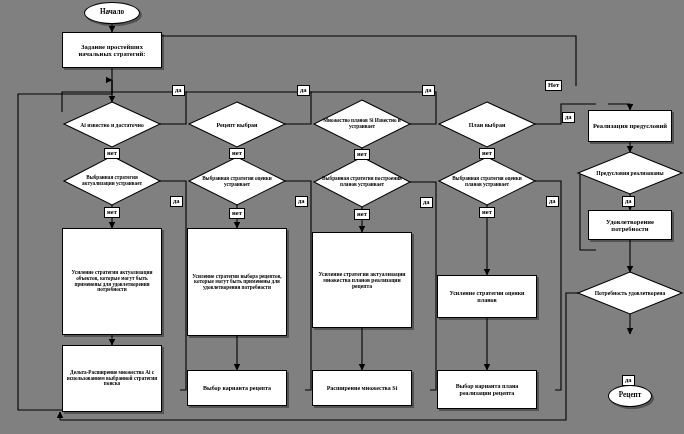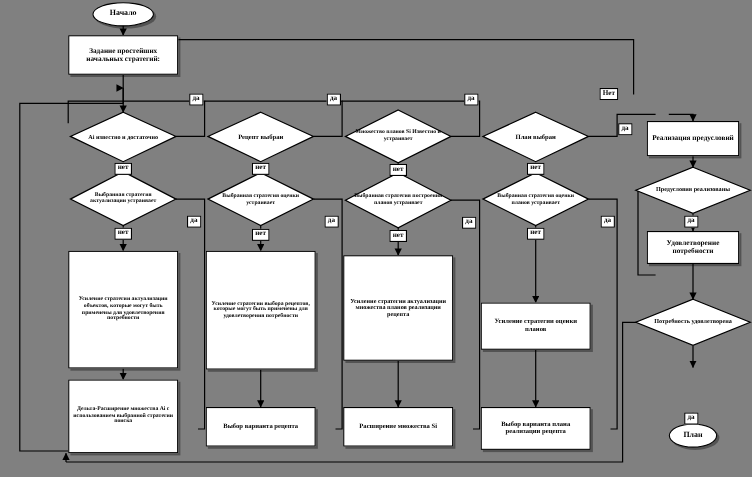--- a/index.html
+++ b/index.html
@@ -211,21 +211,21 @@
 <div class="node diamond t55" style="left:578px;top:152px;width:104px;height:42px;">
   <span class="dtext">Предусловия реализованы</span>
 </div>
 <div class="node box t65" style="left:588px;top:210px;width:84px;height:30px;">
   <span>Удовлетворение потребности</span>
 </div>
 <div class="node diamond t55" style="left:578px;top:272px;width:104px;height:42px;">
   <span class="dtext">Потребность удовлетворена</span>
 </div>
 <div class="node terminator t7" style="left:608px;top:385px;width:44px;height:22px;">
-  <span>План</span>
+  <span>Рецепт</span>
 </div>
 
 <div class="edge-label" style="left:104px;top:148px;">нет</div>
 <div class="edge-label" style="left:104px;top:207px;">нет</div>
 <div class="edge-label" style="left:172px;top:85px;">да</div>
 <div class="edge-label" style="left:170px;top:196px;">да</div>
 
 <div class="edge-label" style="left:229px;top:148px;">нет</div>
 <div class="edge-label" style="left:229px;top:208px;">нет</div>
 <div class="edge-label" style="left:297px;top:85px;">да</div>

